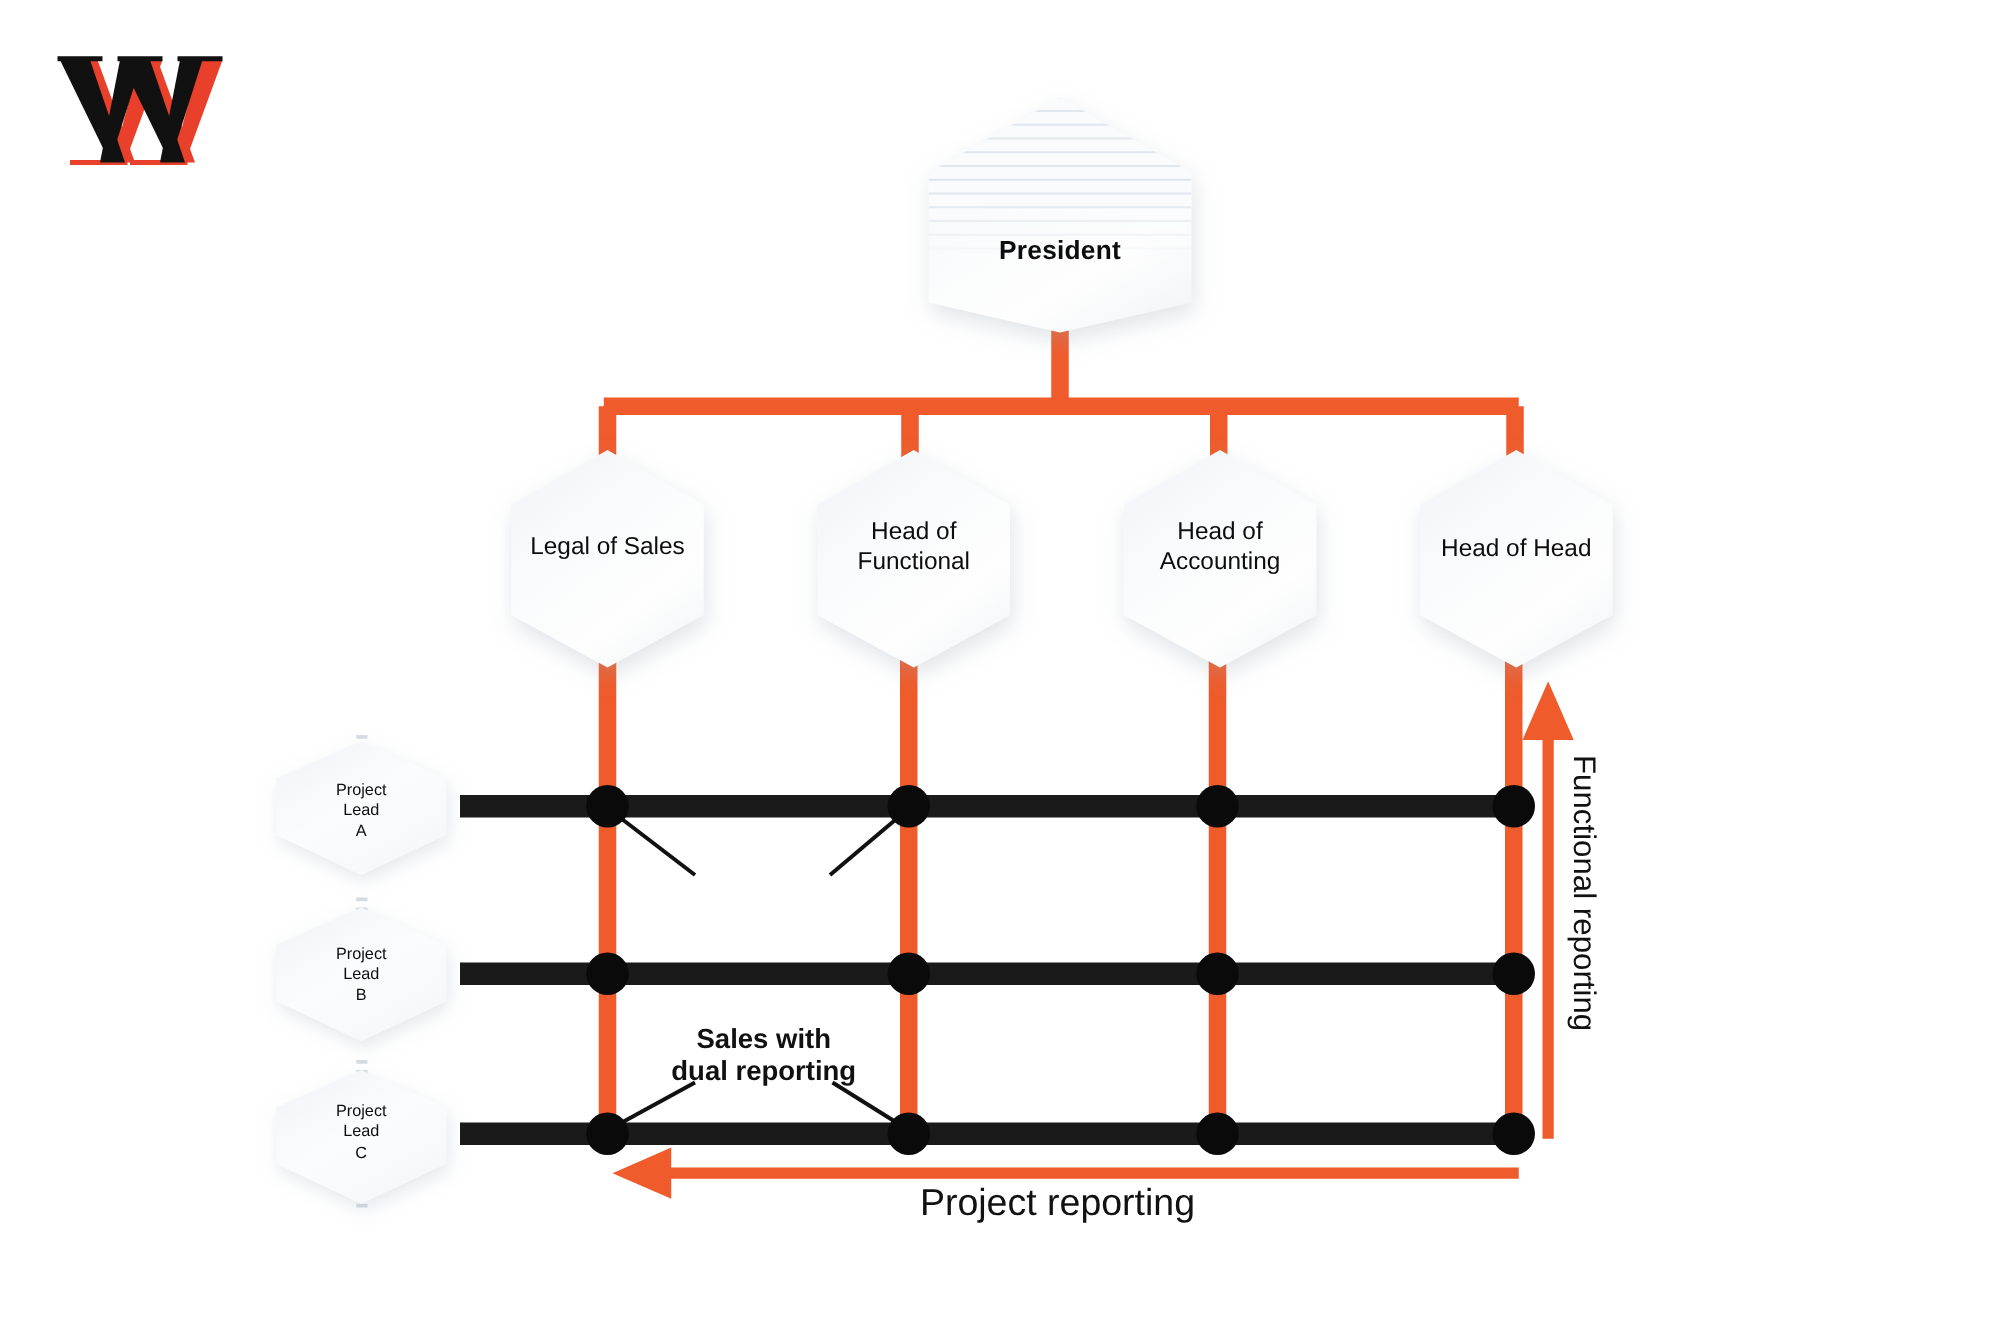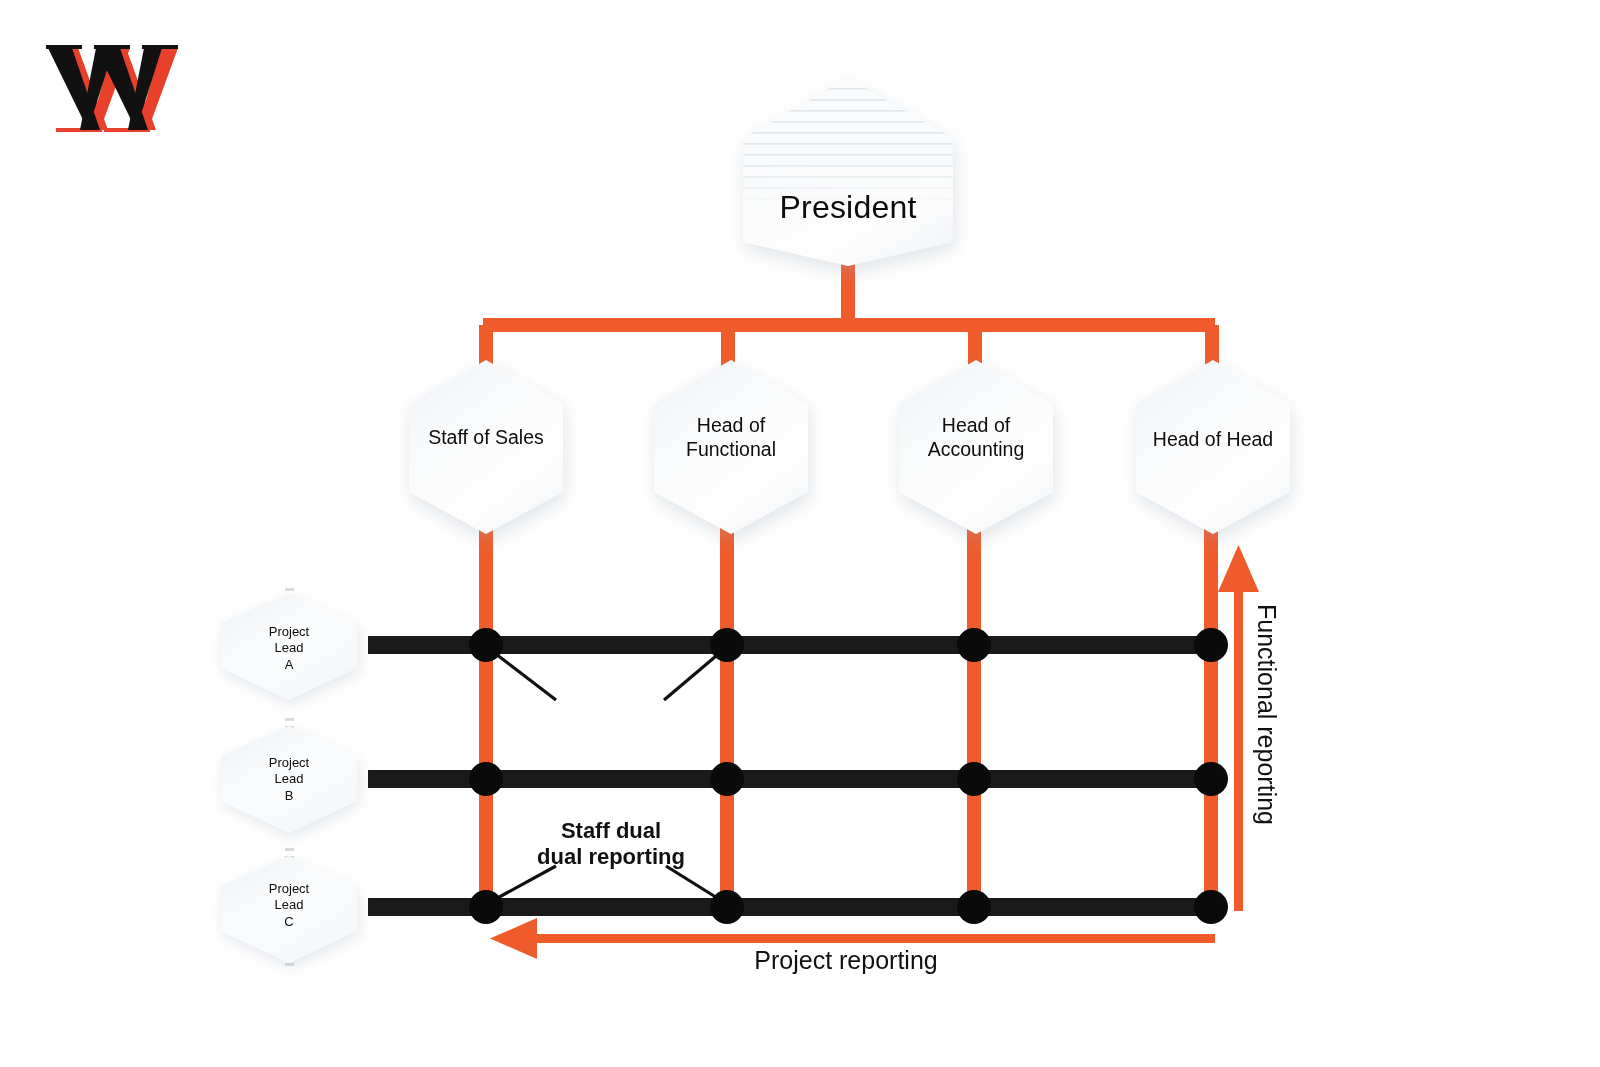--- a/index.html
+++ b/index.html
@@ -40,22 +40,22 @@
   }
   .node-label {
     position: absolute;
     text-align: center;
     color: #0d0d0d;
     line-height: 1.22;
     white-space: pre-line;
     pointer-events: auto;
   }
   .node-label.president {
-    font-size: 32px;
-    font-weight: 400;
+    font-size: 21px;
+    font-weight: 700;
     letter-spacing: 0.2px;
   }
   .node-label.head {
     font-size: 19.5px;
     font-weight: 400;
   }
   .node-label.lead {
     font-size: 13px;
     font-weight: 400;
     line-height: 1.25;
@@ -66,21 +66,21 @@
     pointer-events: auto;
   }
   .annot.dual {
     font-size: 22px;
     font-weight: 700;
     text-align: center;
     line-height: 1.18;
     white-space: pre-line;
   }
   .annot.proj-rep {
-    font-size: 25px;
+    font-size: 30px;
     font-weight: 400;
     text-align: center;
     white-space: nowrap;
   }
   .annot.func-rep {
     font-size: 25px;
     font-weight: 400;
     white-space: nowrap;
     transform-origin: left top;
     transform: rotate(90deg);
@@ -242,34 +242,34 @@
     <g>
       <rect x="523" y="934" width="692" height="9" fill="#EF5B2B"></rect>
       <polygon points="490,938.5 537,918 537,959" fill="#EF5B2B"></polygon>
     </g>
   </svg>
 
   <div class="layer-text">
 
     <div class="node-label president" style="left:698px; top:188px; width:300px;">President</div>
 
-    <div class="node-label head" style="left:386px; top:426px; width:200px;">Staff of Sales</div>
+    <div class="node-label head" style="left:386px; top:426px; width:200px;">Legal of Sales</div>
 
     <div class="node-label head" style="left:641px; top:414px; width:180px;"><span>Head of</span><br><span>Functional</span></div>
 
     <div class="node-label head" style="left:886px; top:414px; width:180px;"><span>Head of</span><br><span>Accounting</span></div>
 
     <div class="node-label head" style="left:1113px; top:428px; width:200px;">Head of Head</div>
 
     <div class="node-label lead" style="left:204px; top:624px; width:170px;"><span>Project</span><br><span>Lead</span><br><span>A</span></div>
 
     <div class="node-label lead" style="left:204px; top:755px; width:170px;"><span>Project</span><br><span>Lead</span><br><span>B</span></div>
 
     <div class="node-label lead" style="left:204px; top:881px; width:170px;"><span>Project</span><br><span>Lead</span><br><span>C</span></div>
 
-    <div class="annot dual" style="left:491px; top:818px; width:240px;"><span>Staff dual</span><br><span>dual reporting</span></div>
+    <div class="annot dual" style="left:491px; top:818px; width:240px;"><span>Sales with</span><br><span>dual reporting</span></div>
 
     <div class="annot func-rep" style="left:1281px; top:604px;">Functional reporting</div>
 
     <div class="annot proj-rep" style="left:646px; top:946px; width:400px;">Project reporting</div>
 
   </div>
 </div>
 
 </body></html>

